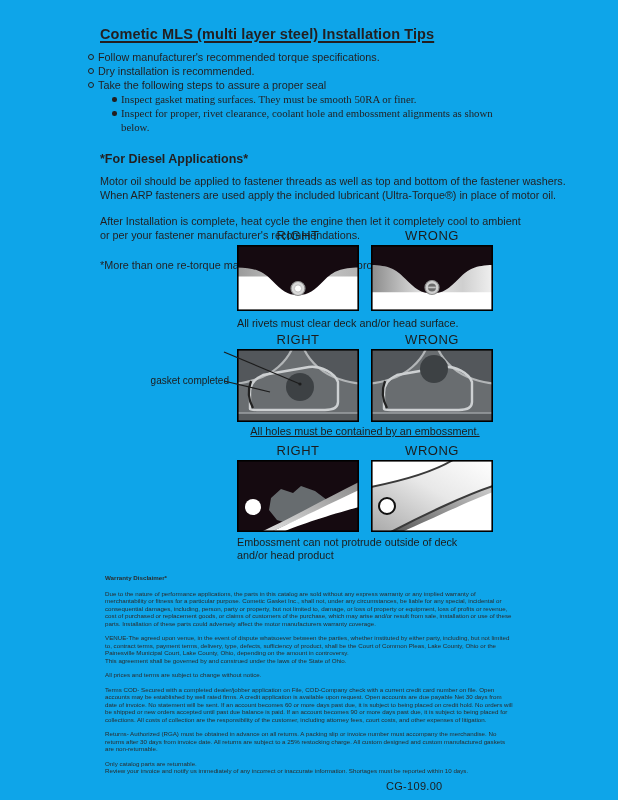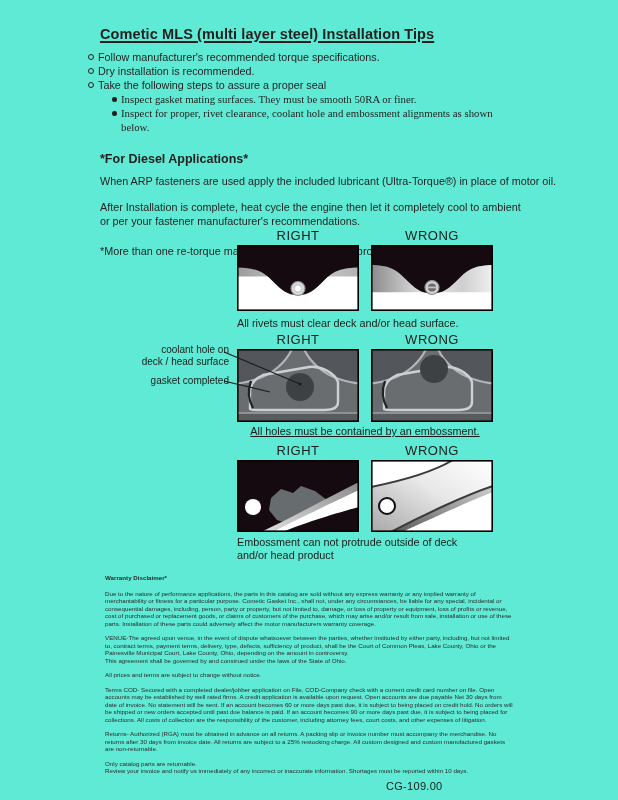--- a/index.html
+++ b/index.html
@@ -1,16 +1,16 @@
 <!DOCTYPE html>
 <html><head>
 <meta charset="utf-8">
 <style>
   html,body{margin:0;padding:0;background:#fff;}
-  #page{position:relative;width:618px;height:800px;background:#5eead4;overflow:hidden;
+  #page{position:relative;width:618px;height:800px;background:#0ea5e9;overflow:hidden;
         font-family:"Liberation Sans",sans-serif;color:#231f20;}
   
   #content{position:absolute;left:100px;top:26px;width:420px;}
   .doc-title{font-size:14.5px;font-weight:bold;text-decoration:underline;
              text-decoration-thickness:1.5px;text-underline-offset:2px;margin:0 0 8px 0;letter-spacing:0.1px;}
   ul.tips{list-style:none;margin:0;padding:0;font-size:10.8px;line-height:14px;}
   ul.tips li{position:relative;padding-left:10px;margin-left:-12px;}
   ul.tips li .o-marker{position:absolute;left:0;top:4px;width:4px;height:4px;border:1px solid #231f20;border-radius:50%;}
   ul.subtips{list-style:none;margin:0;padding:0;font-size:10.8px;line-height:14px;font-family:Liberation Serif, serif;}
   ul.subtips li{position:relative;padding-left:9px;margin-left:12px;}
@@ -48,20 +48,21 @@
       <li><span class="o-marker"></span><span>Take the following steps to assure a proper seal</span></li>
     </ul>
     <ul class="subtips">
       <li><span class="b-marker"></span><span>Inspect gasket mating surfaces.  They must be smooth 50RA or finer.</span></li>
       <li><span class="b-marker"></span><span>Inspect for proper, rivet clearance, coolant hole and embossment alignments as shown below.</span></li>
     </ul>
 
     <div class="diesel-heading">*For Diesel Applications*</div>
 
     <div class="para">
+      <div class="pline">Motor oil should be applied to fastener threads as well as top and bottom of the fastener washers.</div>
       <div class="pline">When ARP fasteners are used apply the included lubricant (Ultra-Torque®) in place of motor oil.</div>
     </div>
     <div class="para">
       <div class="pline">After Installation is complete, heat cycle the engine then let it completely cool to ambient</div>
       <div class="pline">or per your fastener manufacturer's recommendations.</div>
     </div>
     <div class="note-line">*More than one re-torque may be required to achieve proper fastener stretch*</div>
   </div>
 
   <div id="figs">
@@ -102,24 +103,20 @@
       <circle cx="61" cy="42.5" r="4" fill="#6b6b6b"></circle>
       <rect x="57.2" y="41.6" width="7.6" height="1.7" fill="#c4c4c4"></rect>
       <rect x="0.8" y="0.8" width="120.4" height="64.4" fill="none" stroke="#000000" stroke-width="1.6"></rect>
     </svg>
 
     <div class="fig-cap" style="left:0;top:89px;">All rivets must clear deck and/or head surface.</div>
 
     <div class="fig-h" style="left:0;top:104px;">RIGHT</div>
     <div class="fig-h" style="left:134px;top:104px;">WRONG</div>
 
-    <div class="side-label" style="top:116px;">
-      <div>coolant hole on</div>
-      <div>deck / head surface</div>
-    </div>
     <div class="side-label" style="top:147px;">gasket completed</div>
 
     <svg class="panel" style="left:0;top:121px;" width="122" height="73" viewBox="0 0 122 73">
       <rect width="122" height="73" fill="#696d70"></rect>
       <path d="M0,0 L55,0 C49,13 36,25 20,30 C12,32.5 5,34 0,34.5 Z" fill="#53575b"></path>
       <path d="M55,0 C49,13 36,25 20,30 C12,32.5 5,34 0,34.5" fill="none" stroke="#b2b5b7" stroke-width="2.2"></path>
       <path d="M122,0 L67,0 C73,13 86,25 102,30 C110,32.5 117,34 122,34.5 Z" fill="#53575b"></path>
       <path d="M67,0 C73,13 86,25 102,30 C110,32.5 117,34 122,34.5" fill="none" stroke="#b2b5b7" stroke-width="2.2"></path>
       <rect x="0" y="64" width="122" height="9" fill="#585c5f"></rect>
       <line x1="0" y1="64" x2="122" y2="64" stroke="#9da1a3" stroke-width="1.5"></line>

